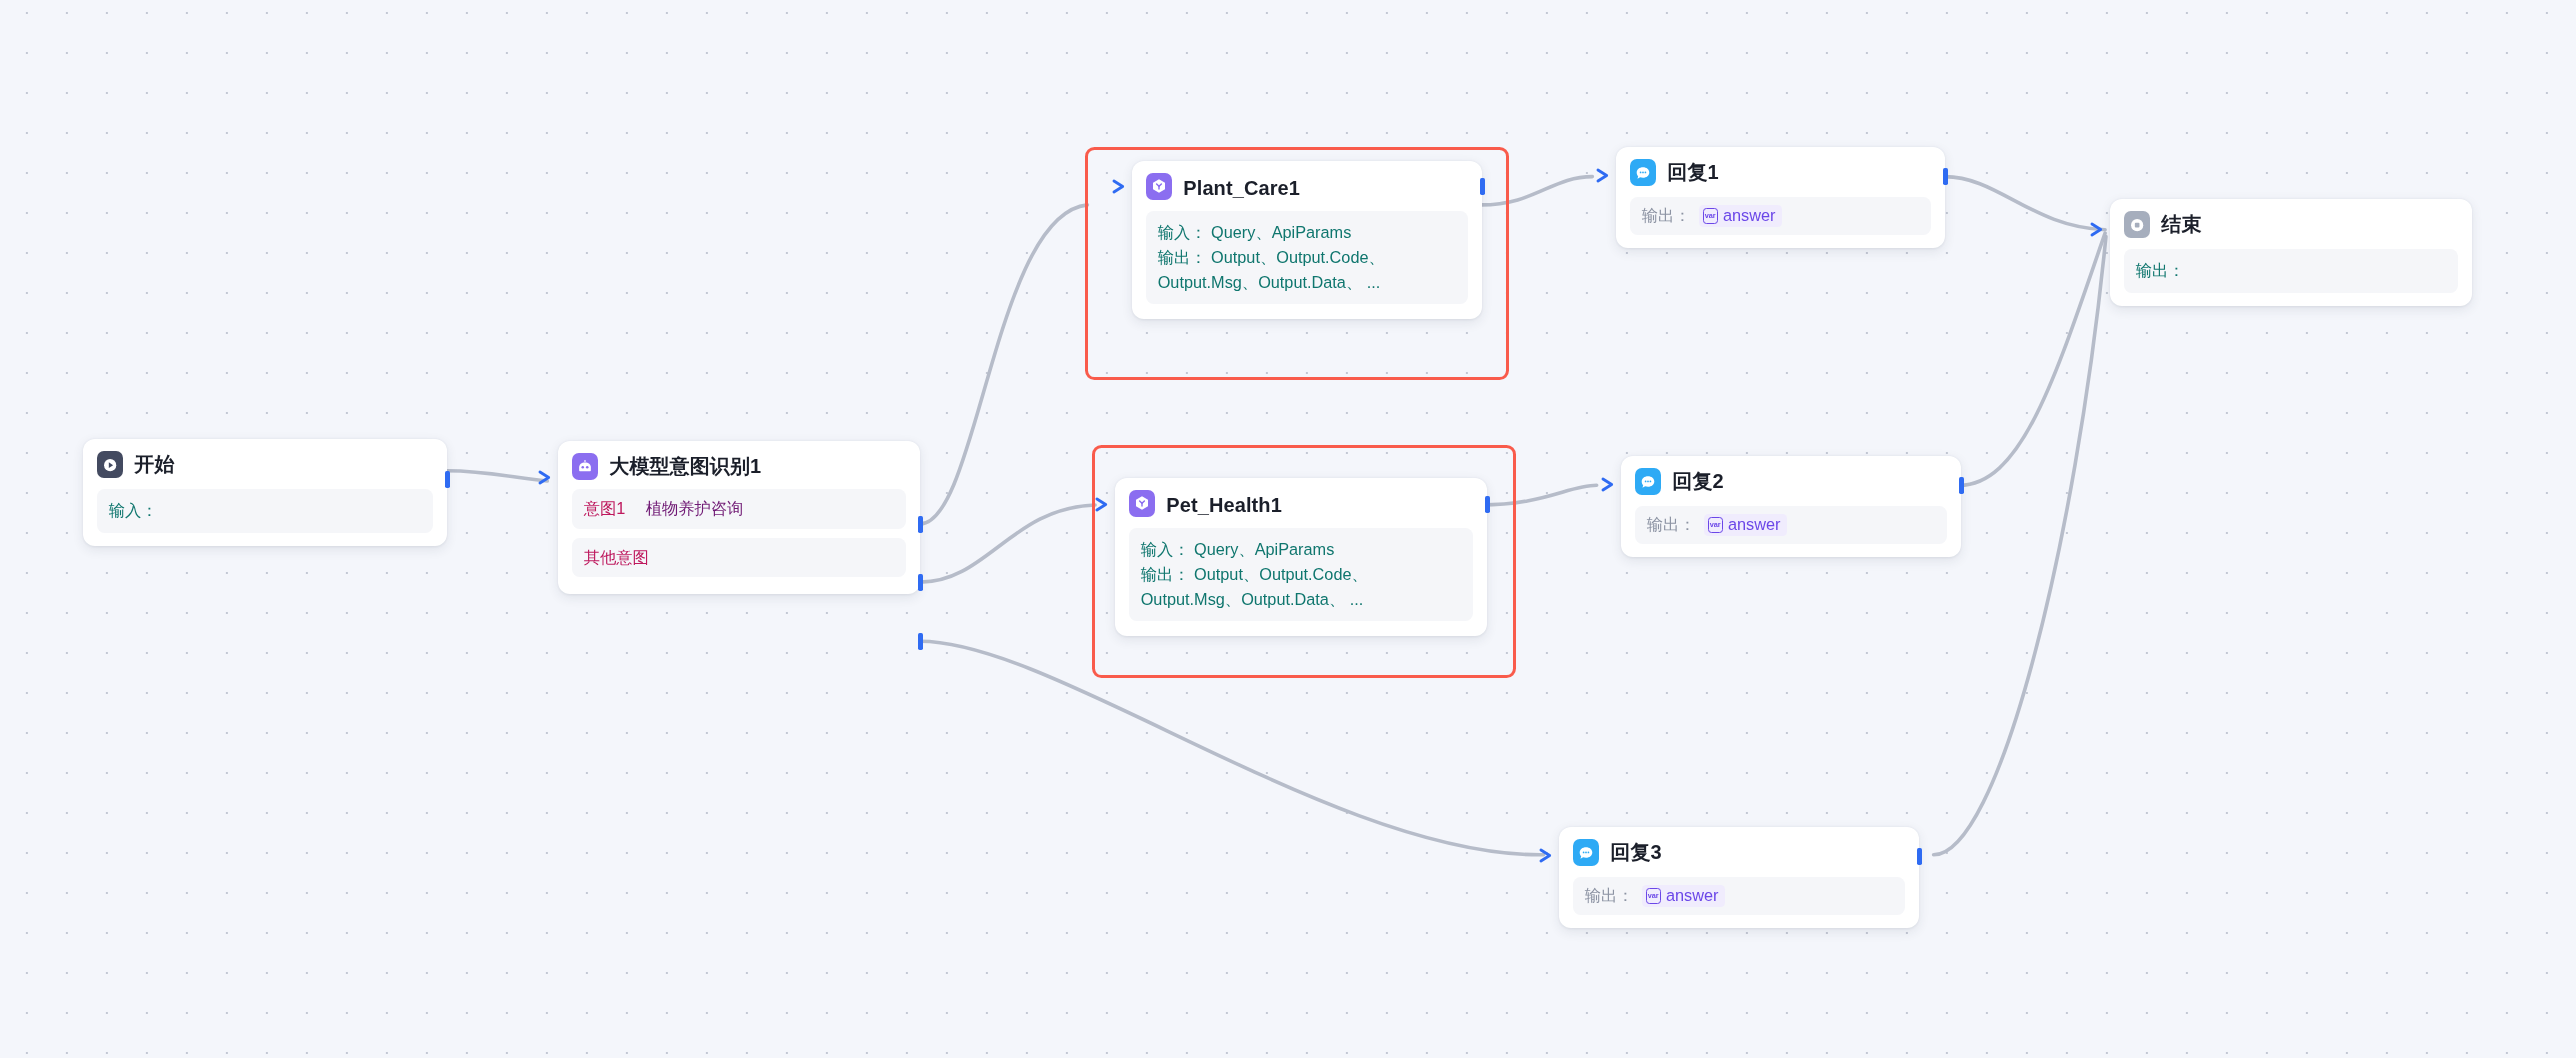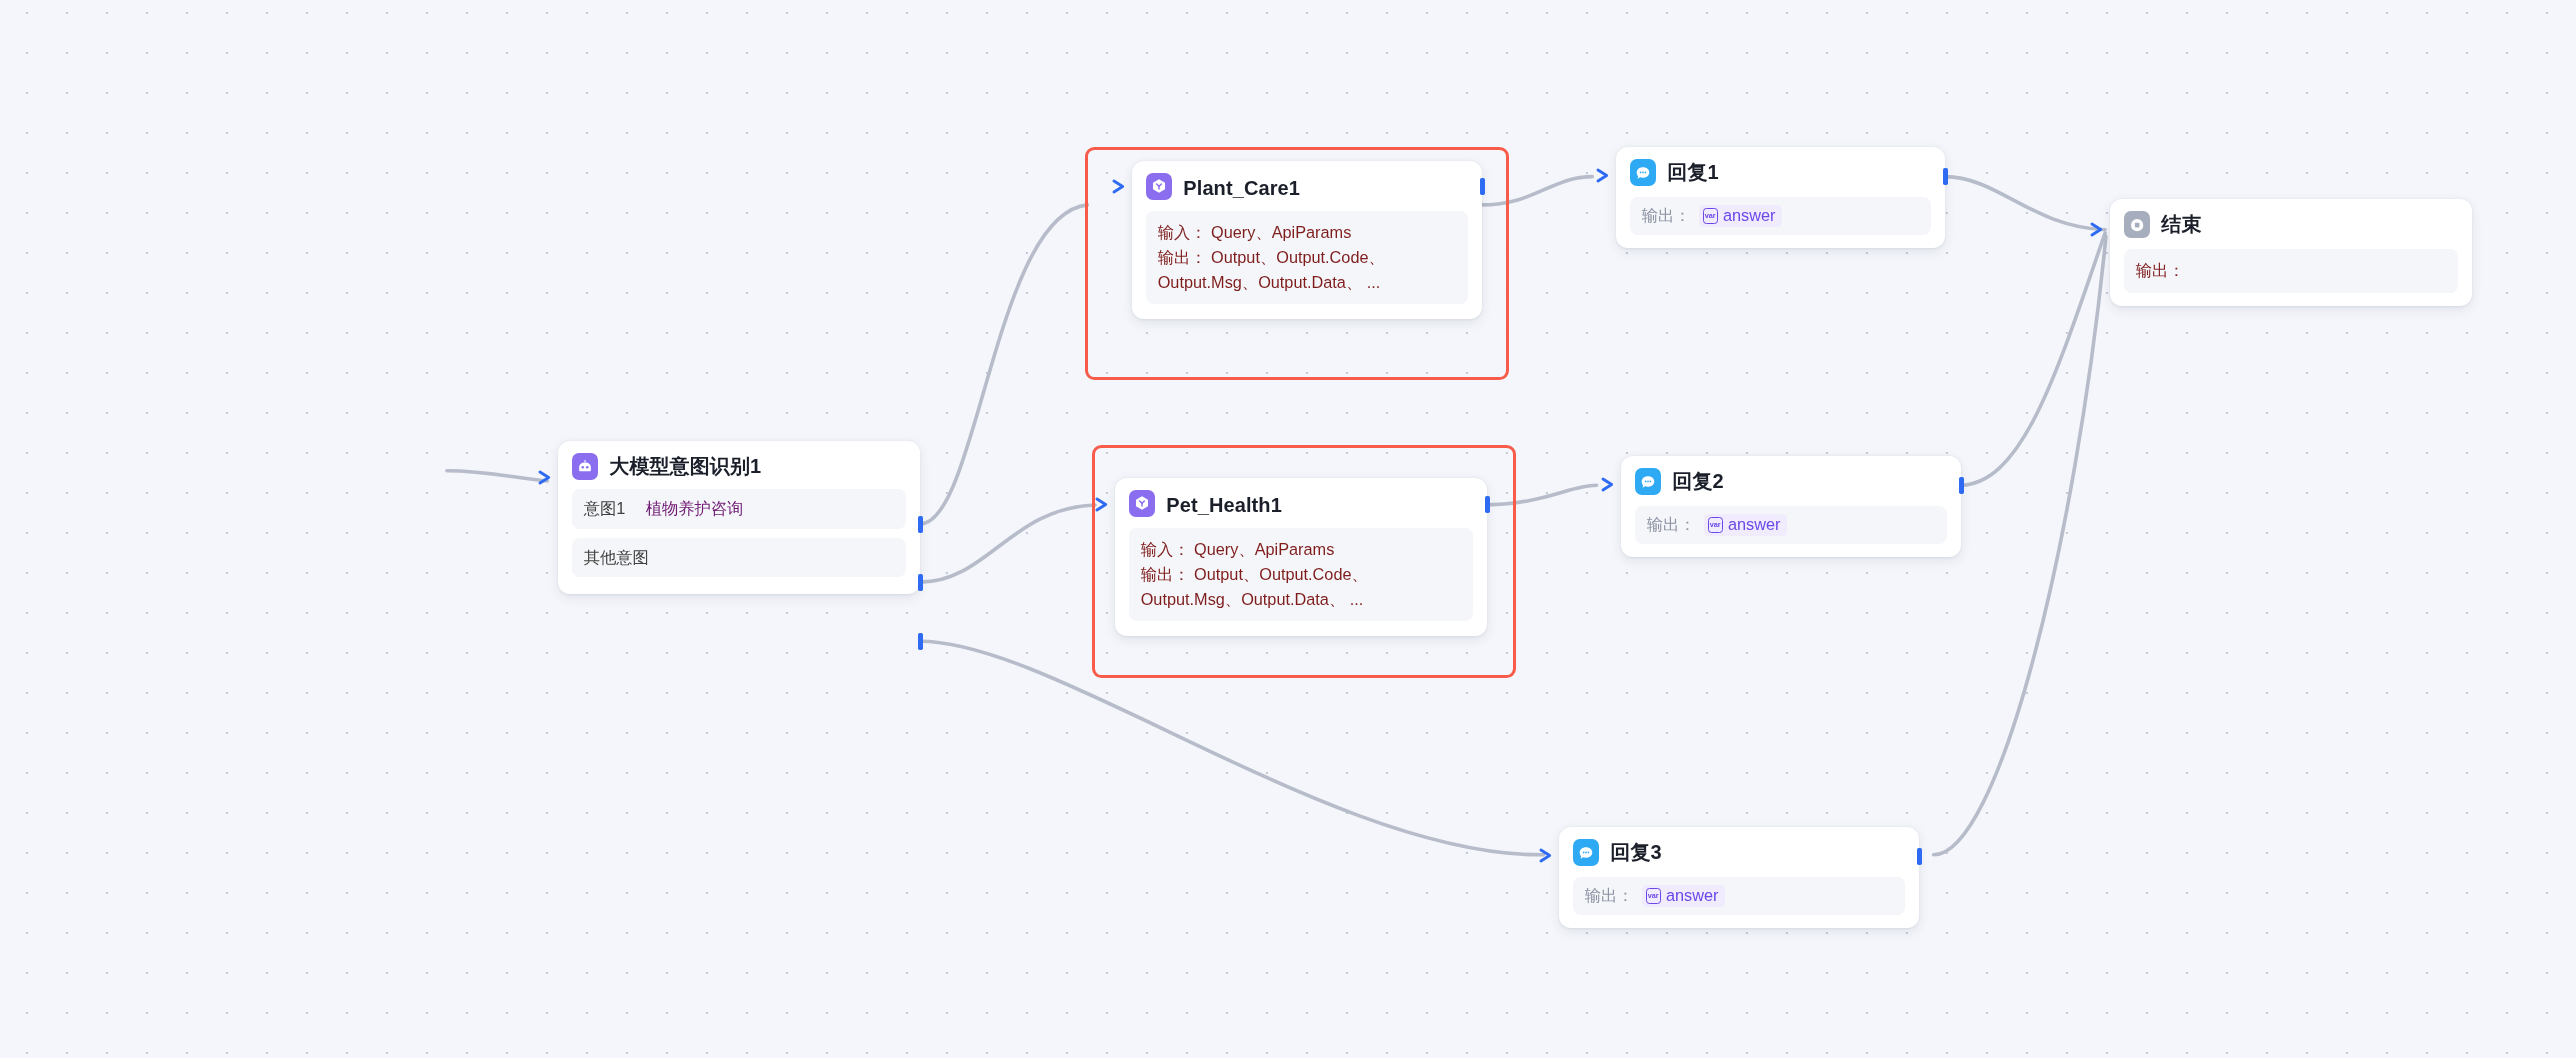--- a/index.html
+++ b/index.html
@@ -43,21 +43,21 @@
     width:26.6px; height:26.6px; border-radius:6.9px;
     flex:0 0 26.6px;
     display:flex; align-items:center; justify-content:center;
   }
   .node-body {
     margin-top:11px;
     background:#f5f6f9;
     border-radius:7.7px;
     padding:9.4px 12px;
     font-size:16.3px;
-    color:#7f1d1d;
+    color:#0f766e;
     line-height:1.52;
   }
   .io-line { white-space:nowrap; }
   .io-wrap { white-space:normal; }
 
   
   .port {
     position:absolute;
     width:5.1px; height:17px;
     background:#2f6bf2;
@@ -77,21 +77,21 @@
   
   .intent-row {
     background:#f5f6f9;
     border-radius:7.7px;
     padding:8.6px 12px;
     display:flex; align-items:center;
     font-size:16.3px;
     margin-top:9.4px;
   }
   .intent-row:first-child { margin-top:11px; }
-  .intent-key { color:#404040; flex:0 0 62px; }
+  .intent-key { color:#be185d; flex:0 0 62px; }
   .intent-val { color:#4d5costs; }
   .intent-val { color:#701a75; }
 
   
   .reply-body {
     margin-top:11px;
     background:#f5f6f9;
     border-radius:7.7px;
     padding:7.7px 12px;
     display:flex; align-items:center; gap:8.6px;
@@ -142,20 +142,33 @@
     <path class="edge-path" d="M 2268,206 C 2330,206 2370,265 2455,268"></path>
 
     <path class="edge-path" d="M 2285,566 C 2360,566 2400,430 2455,272"></path>
 
     <path class="edge-path" d="M 2255,997 C 2330,997 2420,640 2456,276"></path>
   </svg>
 
   <div class="sel-frame" style="left:1085px; top:147px; width:424px; height:233px;"></div>
   <div class="sel-frame" style="left:1092px; top:445px; width:424px; height:233px;"></div>
 
+  <div class="node" style="left:83px; top:439px; width:364px;">
+    <div class="node-head">
+      <span class="node-icon" style="background:#434a60;">
+        <svg width="16.3" height="16.3" viewBox="0 0 24 24" aria-hidden="true">
+          <circle cx="12" cy="12" r="9" fill="#ffffff"></circle>
+          <path d="M10 7.8 L16.4 12 L10 16.2 Z" fill="#434a60"></path>
+        </svg>
+      </span>
+      <span class="node-title">开始</span>
+    </div>
+    <div class="node-body">输入：</div>
+    <div class="port port-out" style="top:32px;"></div>
+  </div>
 
   <div class="node" style="left:558px; top:441px; width:362px; padding-bottom:17px;">
     <svg class="arrow-in" style="top:27.4px;" viewBox="0 0 24 24">
       <path d="M5 5 L16 12 L5 19" fill="none" stroke="#2f6bf2" stroke-width="3.6" stroke-linecap="round" stroke-linejoin="round"></path>
     </svg>
     <div class="node-head">
       <span class="node-icon" style="background:#8b6ef0;">
         <svg width="18" height="18" viewBox="0 0 24 24" aria-hidden="true">
           <rect x="11.2" y="2.5" width="1.6" height="3" rx="0.8" fill="#ffffff"></rect>
           <path d="M4.2 12.5 C4.2 8.6 7.4 6 12 6 C16.6 6 19.8 8.6 19.8 12.5 L19.8 16.2 C19.8 17 19.2 17.6 18.4 17.6 L5.6 17.6 C4.8 17.6 4.2 17 4.2 16.2 Z" fill="#ffffff"></path>

